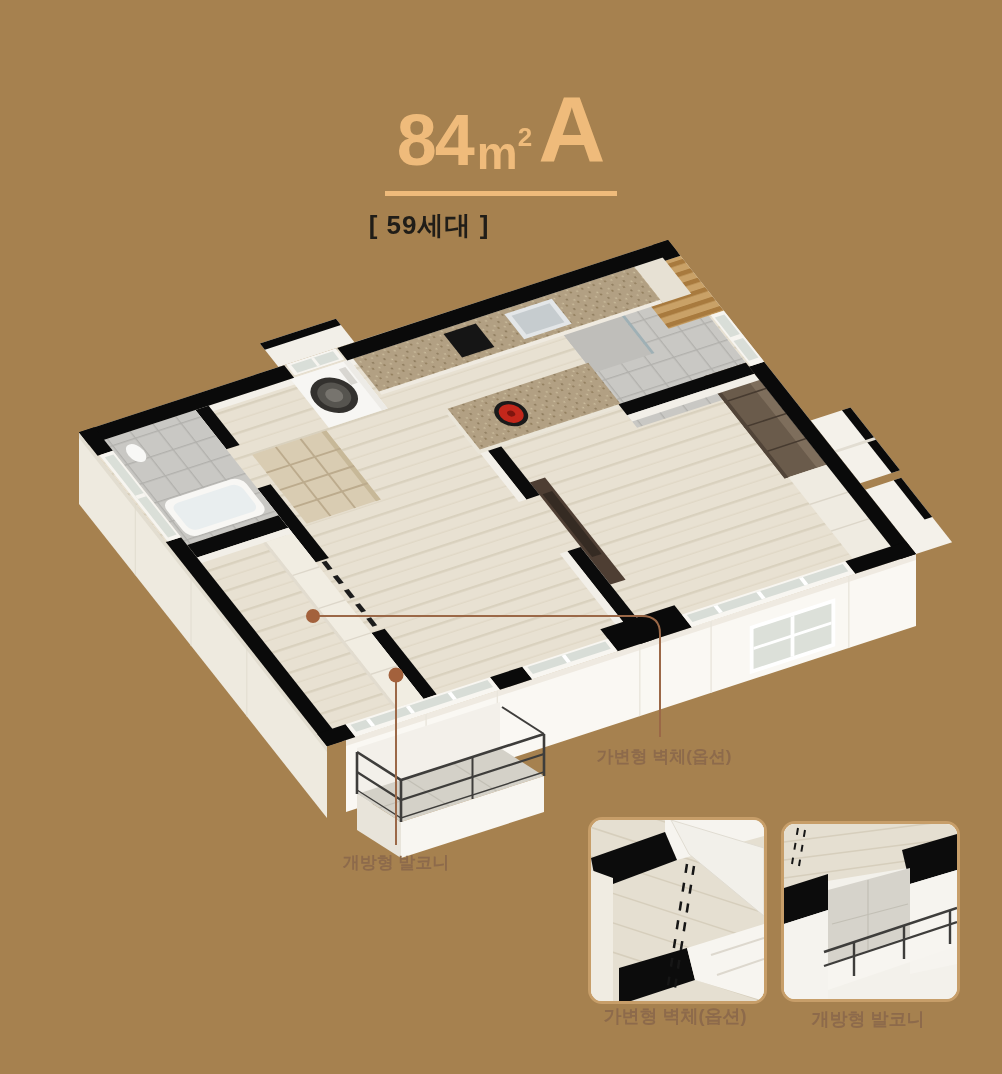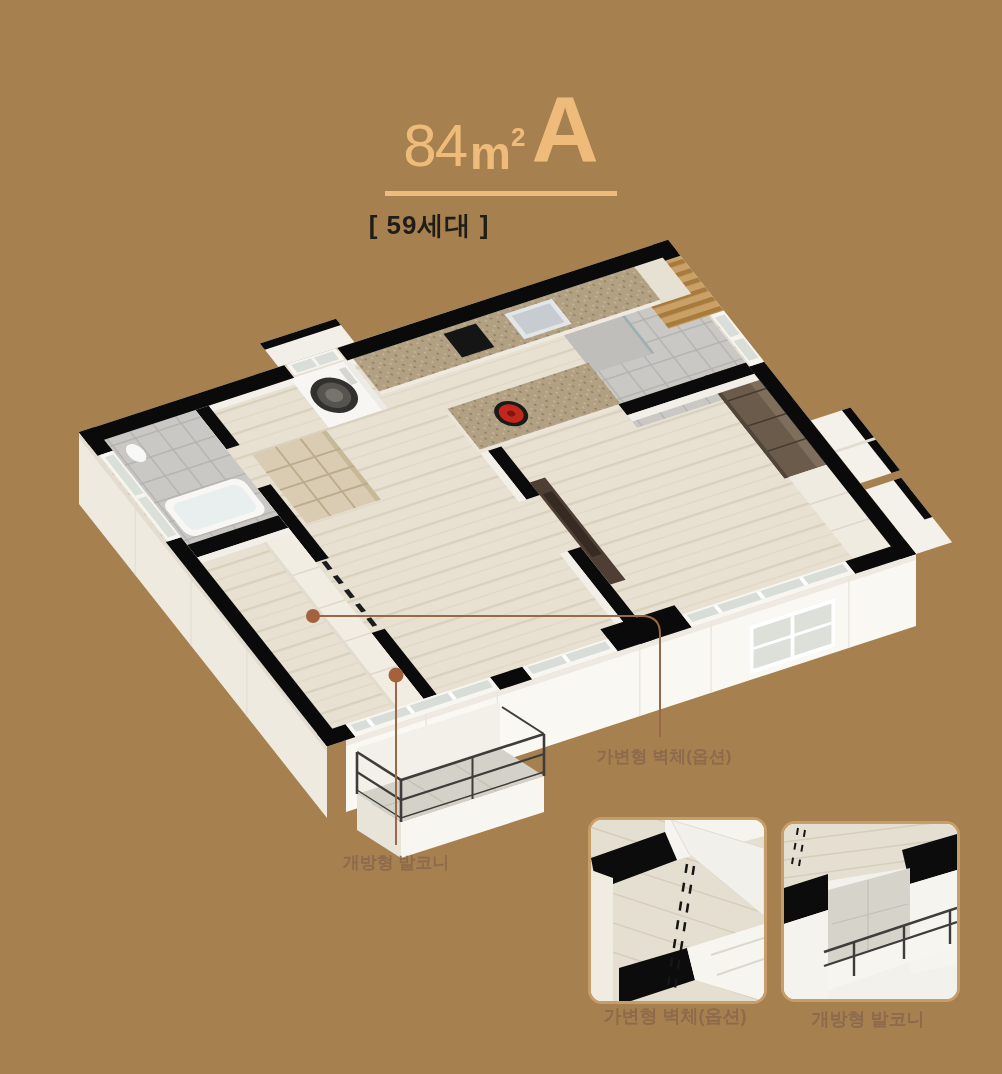--- a/index.html
+++ b/index.html
@@ -8,21 +8,21 @@
     background:#A6814F;
     font-family:"Liberation Sans","DejaVu Sans",sans-serif;
   }
   .abs{position:absolute;}
   
   .title-row{
     left:0;top:66px;width:1002px;height:110px;
     display:flex;align-items:flex-end;justify-content:center;
     color:#EFBB7B;line-height:1;white-space:nowrap;
   }
-  .title-num{font-size:60px;font-weight:normal;letter-spacing:-2px;}
+  .title-num{font-size:72px;font-weight:bold;letter-spacing:-2px;}
   .title-unit{font-size:46px;font-weight:bold;margin-left:4px;}
   .title-sup{font-size:26px;font-weight:bold;transform:translateY(-26px);}
   .title-type{font-size:93px;font-weight:bold;margin-left:6px;}
   .title-divider{left:385px;top:191px;width:232px;height:5px;background:#EFBB7B;}
   .households{
     left:0;top:208px;width:858px;text-align:center;
     font-size:26px;font-weight:bold;color:#201D18;letter-spacing:1px;
   }
   
   .callout{

